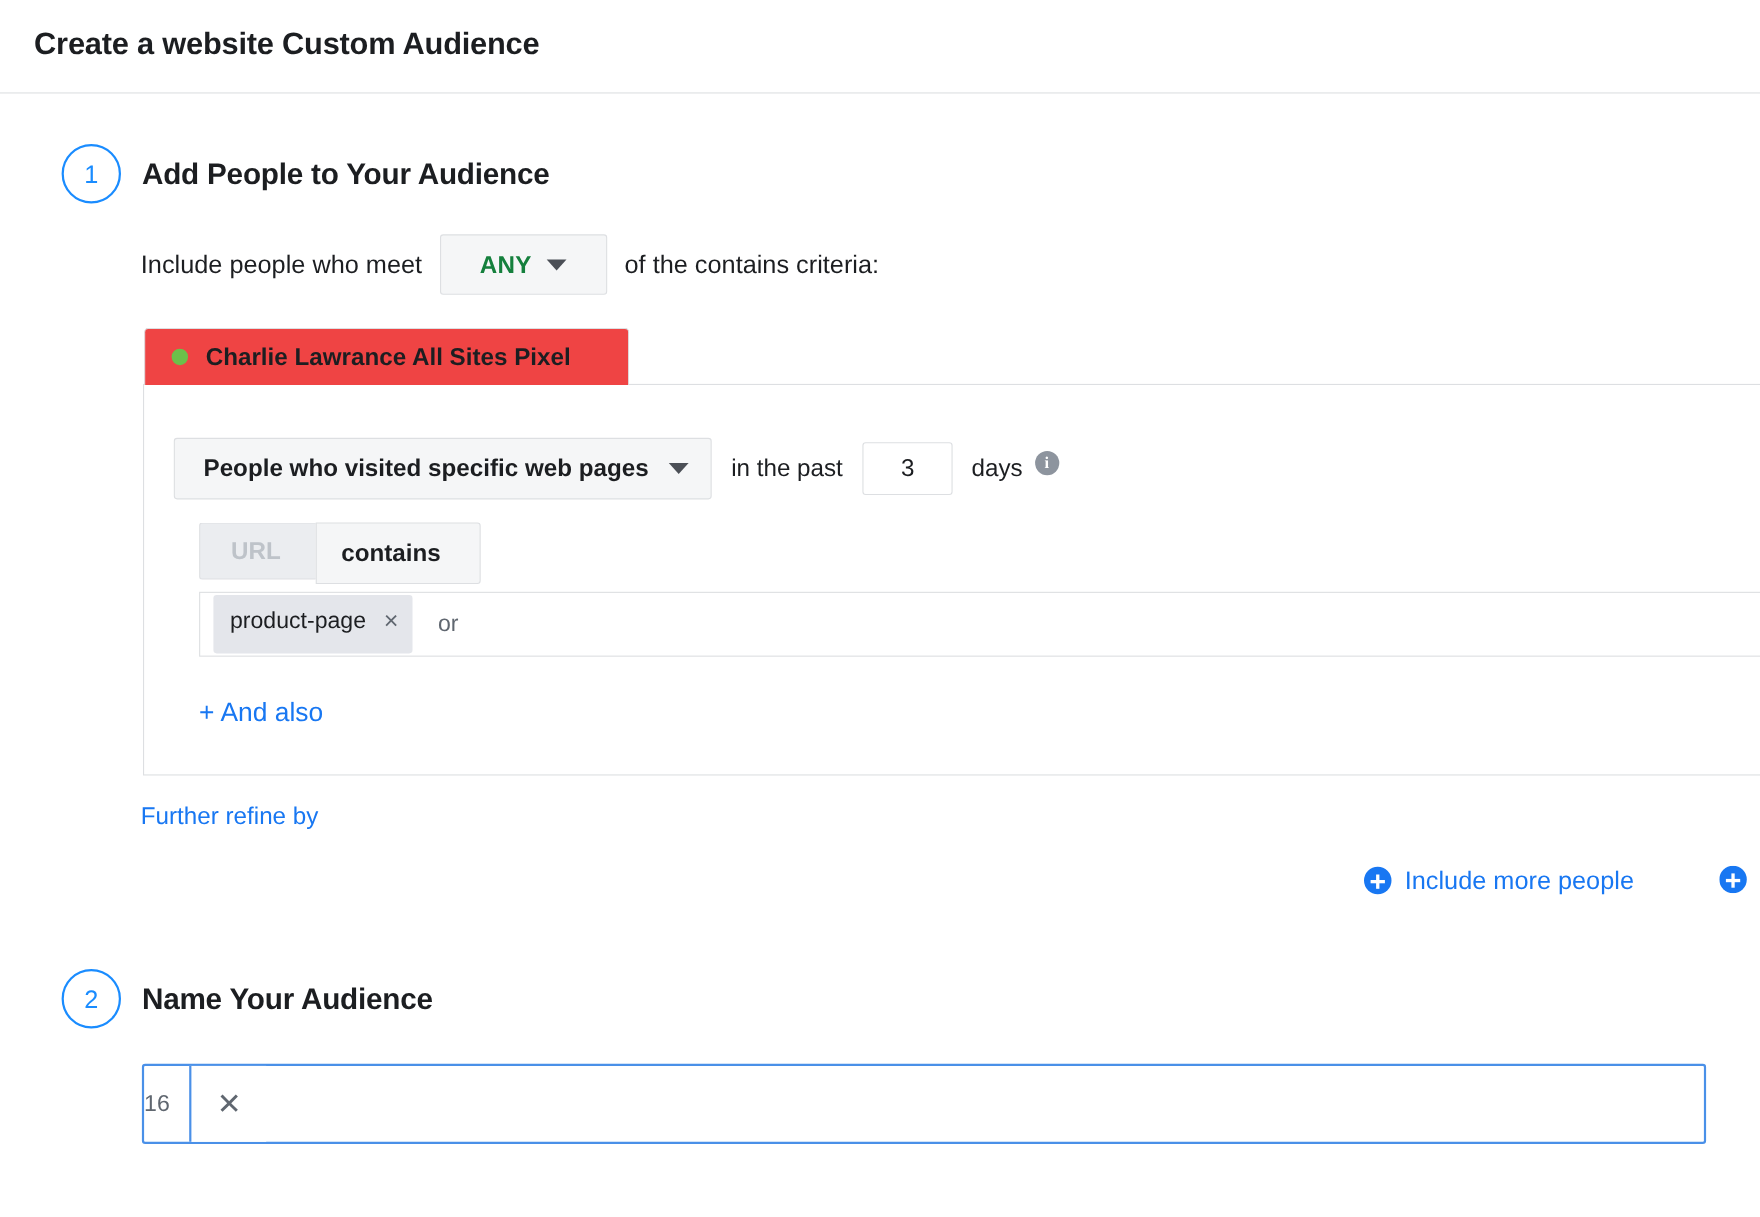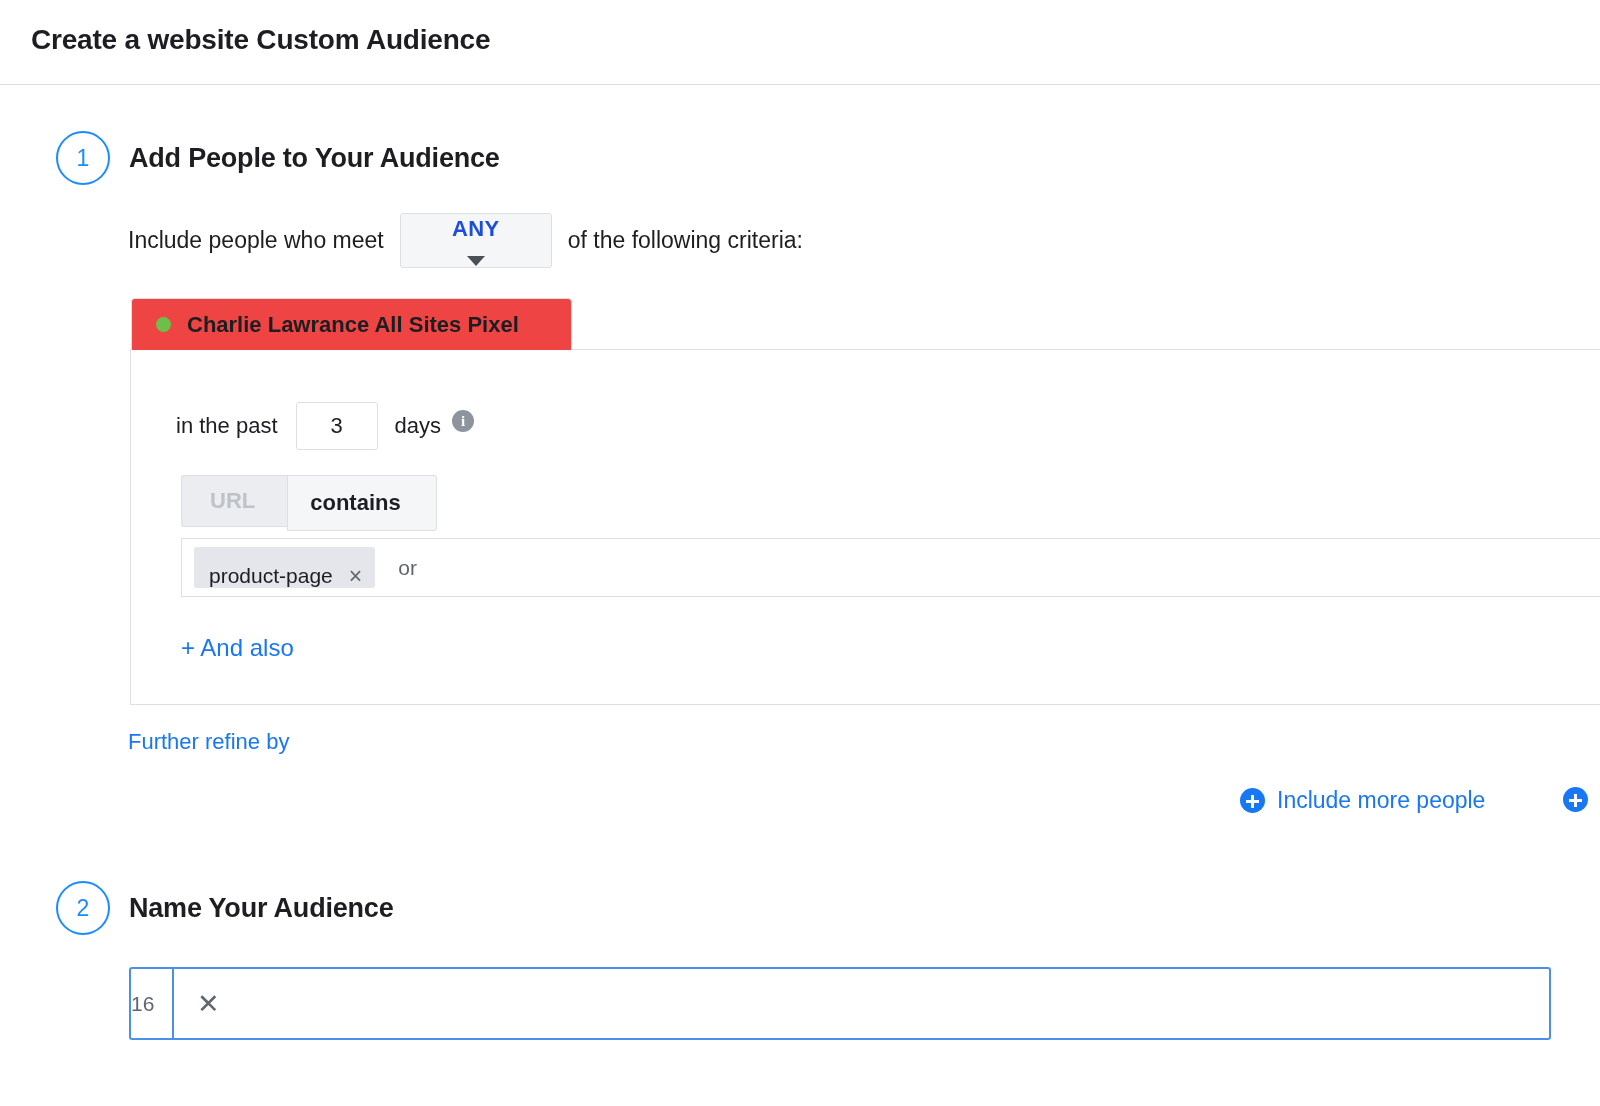--- a/index.html
+++ b/index.html
@@ -100,23 +100,22 @@
     display: inline-block;
   }
 
   #any-dropdown {
     width: 152px;
     height: 55px;
     margin: 0 16px;
     gap: 14px;
     font-size: 22px;
     font-weight: bold;
-    color: #1d4ed8;
+    color: #15803d;
     letter-spacing: 0.3px;
-    flex-direction: column;
   }
 
   
   #pixel-tab {
     position: absolute;
     left: 131px;
     top: 298px;
     height: 52px;
     box-sizing: border-box;
     background: #ef4444;
@@ -271,25 +270,25 @@
     box-sizing: border-box;
     border: 1px solid #dddfe2;
     background: #ffffff;
     display: flex;
     align-items: center;
     padding-left: 12px;
     z-index: 2;
   }
   .token {
     display: inline-flex;
-    align-items: flex-end;
+    align-items: flex-start;
     background: #e4e6eb;
     border-radius: 3px;
     height: 41px;
-    padding: 0 13px 0 15px;
+    padding: 12px 13px 0 15px;
     gap: 16px;
     cursor: pointer;
   }
   .token .token-label {
     font-size: 21px;
     color: #1c1e21;
     white-space: nowrap;
   }
   .token .token-x {
     font-size: 23px;
@@ -434,32 +433,36 @@
   <div class="step-num">1</div>
   <div class="step-title">Add People to Your Audience</div>
 </div>
 
 <div class="criteria-line">
   <span class="txt">Include people who meet</span>
   <div class="dropdown" id="any-dropdown">
     <span>ANY</span>
     <span class="caret"></span>
   </div>
-  <span class="txt">of the following criteria:</span>
+  <span class="txt">of the contains criteria:</span>
 </div>
 
 <div id="pixel-tab">
   <span class="dot"></span>
   <span class="label">Charlie Lawrance All Sites Pixel</span>
   <span class="caret"></span>
 </div>
 
 <div id="criteria-panel"></div>
 
 <div id="rule-row">
+  <div class="dropdown" id="event-dropdown">
+    <span>People who visited specific web pages</span>
+    <span class="caret"></span>
+  </div>
   <span class="inpast">in the past</span>
   <input id="days-input" type="text" value="3" style="">
   <span class="daysword">days</span>
   <span class="info-icon">i</span>
 </div>
 
 <div id="match-row">
   <div id="url-dropdown">
     <span>URL</span>
     <span class="caret"></span>

